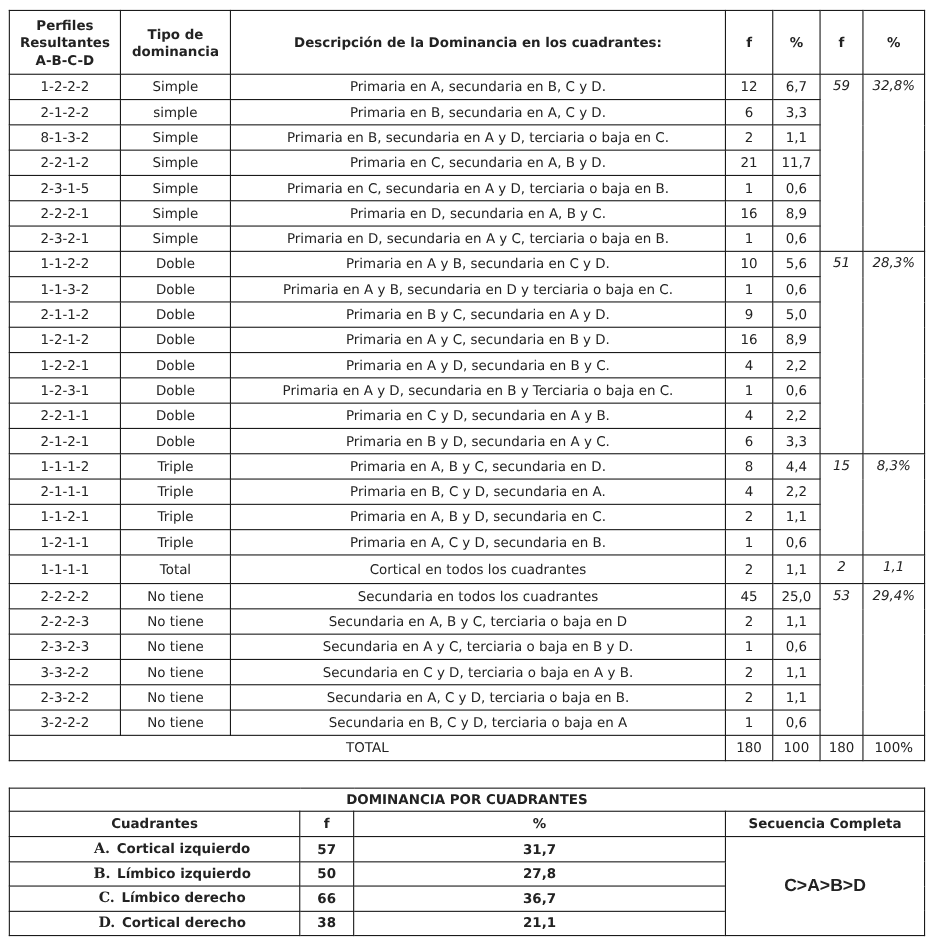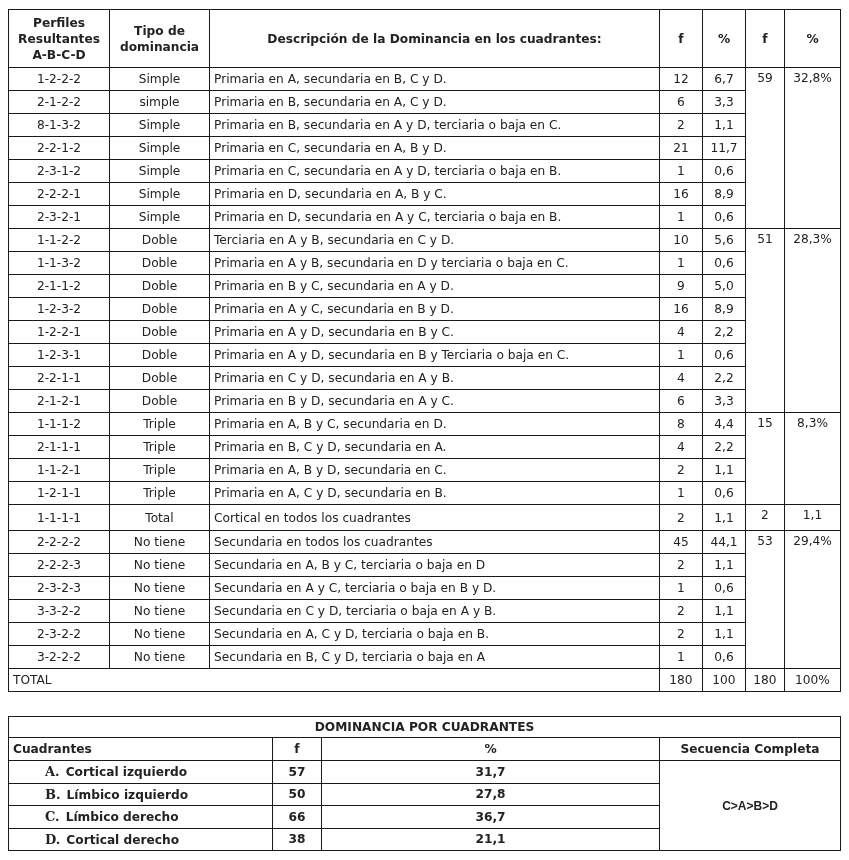--- a/index.html
+++ b/index.html
@@ -5,26 +5,26 @@
   html, body { margin:0; padding:0; background:#ffffff; }
   body { width:849px; height:860px; position:relative; overflow:hidden;
          font-family:"DejaVu Sans", sans-serif; color:#222; }
   table { border-collapse:collapse; position:absolute; left:8px; table-layout:fixed; }
   td, th { border:1.5px solid #1a1a1a; padding:0 4px; font-size:12.2px; height:22px;
            white-space:nowrap; overflow:hidden; }
   th { font-weight:bold; color:#222; }
   #main { top:9px; width:832px;border-radius:15px; }
   #main th { height:57px; line-height:16px; }
   .c { text-align:center; }
-  .l { text-align:left; padding-left:4px; }
-  .top { vertical-align:top; padding-top:3px; }
+  .l { text-align:center; padding-left:4px; }
+  .top { vertical-align:top; padding-top:3px;font-style:italic; }
   #quad { top:716px; width:832px; }
   #quad td { height:21.5px;font-weight:bold; }
   .qletter { font-family:"DejaVu Serif", serif; font-size:13px; margin-left:32px; margin-right:6px; }
-  .seq { font-family:"Liberation Sans", sans-serif; font-size:12px; }
+  .seq { font-family:"Liberation Sans", sans-serif; font-size:16px; }
 </style>
 </head>
 <body>
 
 <table id="main">
   <colgroup>
     <col style="width:101px">
       <col style="width:100px">
       <col style="width:450px">
     <col style="width:43px">
@@ -75,21 +75,21 @@
         <td class="c">1,1</td>
       </tr>
       <tr>
         <td class="c">2-2-1-2</td>
         <td class="c">Simple</td>
         <td class="l">Primaria en C, secundaria en A, B y D.</td>
         <td class="c">21</td>
         <td class="c">11,7</td>
       </tr>
       <tr>
-        <td class="c">2-3-1-2</td>
+        <td class="c">2-3-1-5</td>
         <td class="c">Simple</td>
         <td class="l">Primaria en C, secundaria en A y D, terciaria o baja en B.</td>
         <td class="c">1</td>
         <td class="c">0,6</td>
       </tr>
       <tr>
         <td class="c">2-2-2-1</td>
         <td class="c">Simple</td>
         <td class="l">Primaria en D, secundaria en A, B y C.</td>
         <td class="c">16</td>
@@ -98,42 +98,42 @@
       <tr>
         <td class="c">2-3-2-1</td>
         <td class="c">Simple</td>
         <td class="l">Primaria en D, secundaria en A y C, terciaria o baja en B.</td>
         <td class="c">1</td>
         <td class="c">0,6</td>
       </tr>
       <tr>
         <td class="c">1-1-2-2</td>
         <td class="c">Doble</td>
-        <td class="l">Terciaria en A y B, secundaria en C y D.</td>
+        <td class="l">Primaria en A y B, secundaria en C y D.</td>
         <td class="c">10</td>
         <td class="c">5,6</td>
         <td class="c top" rowspan="8">51</td>
         <td class="c top" rowspan="8">28,3%</td>
       </tr>
       <tr>
         <td class="c">1-1-3-2</td>
         <td class="c">Doble</td>
         <td class="l">Primaria en A y B, secundaria en D y terciaria o baja en C.</td>
         <td class="c">1</td>
         <td class="c">0,6</td>
       </tr>
       <tr>
         <td class="c">2-1-1-2</td>
         <td class="c">Doble</td>
         <td class="l">Primaria en B y C, secundaria en A y D.</td>
         <td class="c">9</td>
         <td class="c">5,0</td>
       </tr>
       <tr>
-        <td class="c">1-2-3-2</td>
+        <td class="c">1-2-1-2</td>
         <td class="c">Doble</td>
         <td class="l">Primaria en A y C, secundaria en B y D.</td>
         <td class="c">16</td>
         <td class="c">8,9</td>
       </tr>
       <tr>
         <td class="c">1-2-2-1</td>
         <td class="c">Doble</td>
         <td class="l">Primaria en A y D, secundaria en B y C.</td>
         <td class="c">4</td>
@@ -197,21 +197,21 @@
         <td class="c">2</td>
         <td class="c">1,1</td>
         <td class="c top" rowspan="1">2</td>
         <td class="c top" rowspan="1">1,1</td>
       </tr>
       <tr>
         <td class="c">2-2-2-2</td>
         <td class="c">No tiene</td>
         <td class="l">Secundaria en todos los cuadrantes</td>
         <td class="c">45</td>
-        <td class="c">44,1</td>
+        <td class="c">25,0</td>
         <td class="c top" rowspan="6">53</td>
         <td class="c top" rowspan="6">29,4%</td>
       </tr>
       <tr>
         <td class="c">2-2-2-3</td>
         <td class="c">No tiene</td>
         <td class="l">Secundaria en A, B y C, terciaria o baja en D</td>
         <td class="c">2</td>
         <td class="c">1,1</td>
       </tr>

